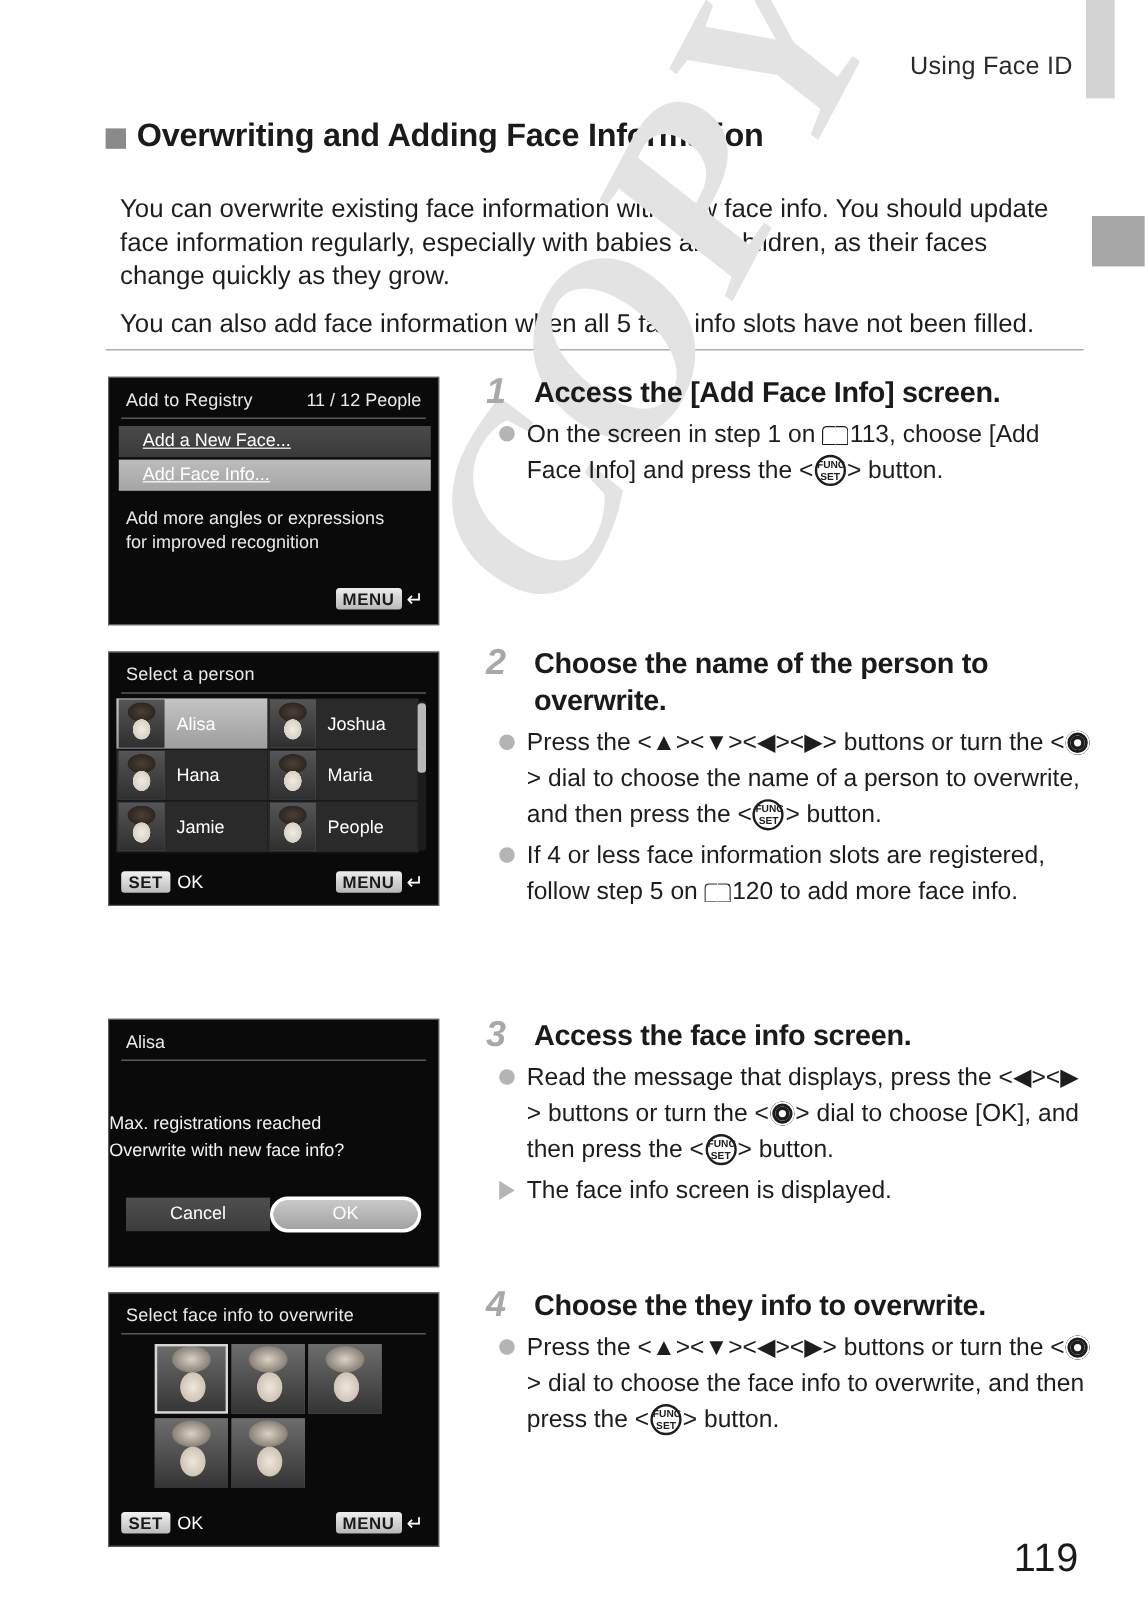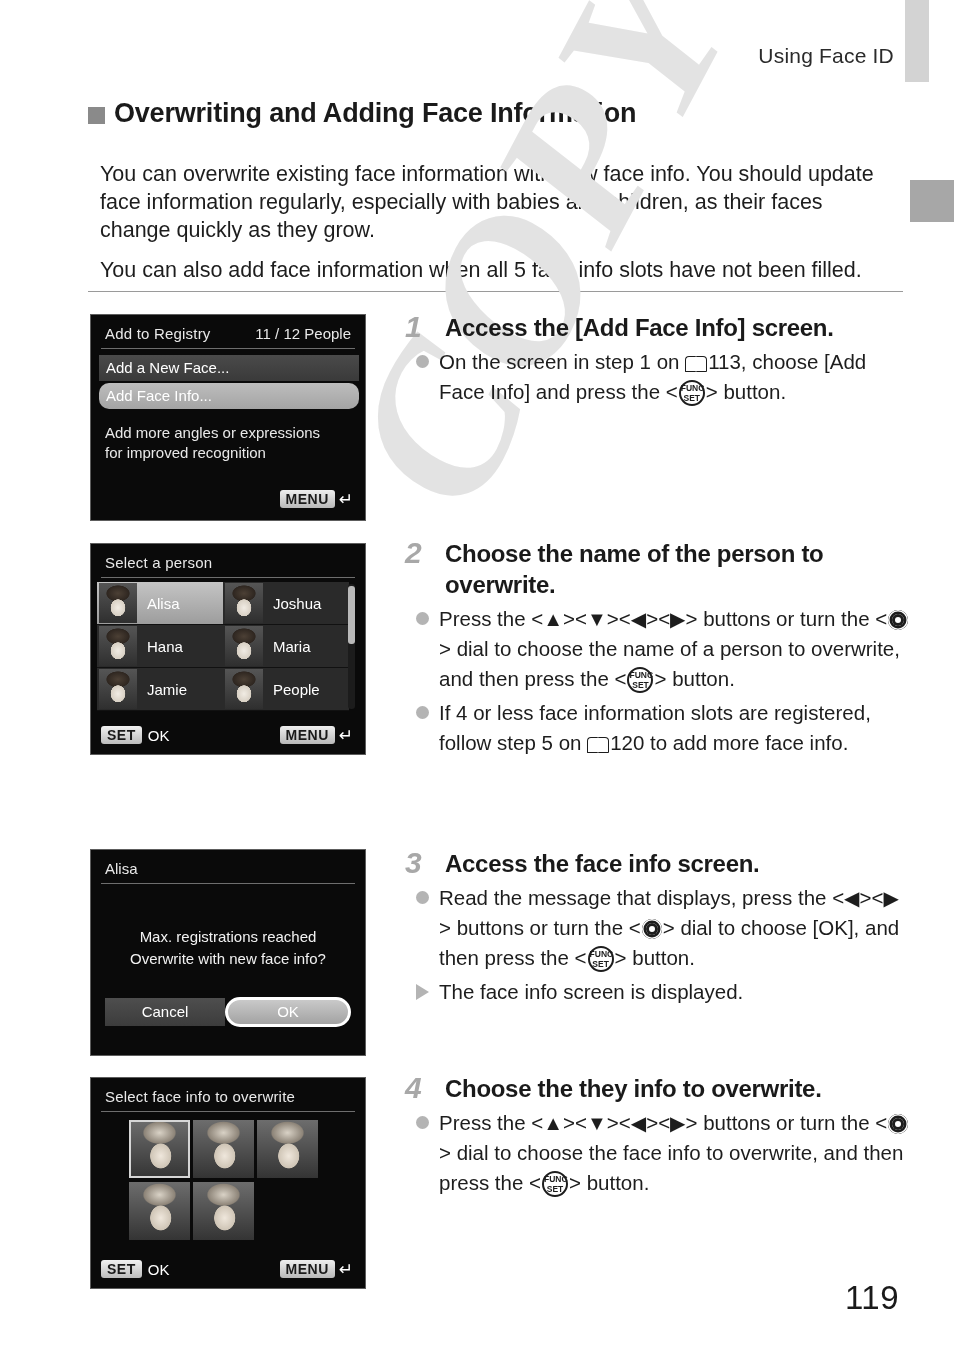--- a/index.html
+++ b/index.html
@@ -94,32 +94,32 @@
     font-size: 15px; color: #e9e9e9;
   }
   .s-divider {
     position: absolute; left: 10px; right: 10px; top: 33px;
     height: 1px; background: #6e6e6e;
   }
 
   
   .m-row {
     position: absolute; left: 8px; width: 260px; height: 26px;
-    font-size: 15px; line-height: 26px; padding-left: 7px;
+    font-size: 15px; line-height: 26px; padding-left: 20px;
     color: #ffffff;
+    text-decoration: underline;
   }
   .m-row.dark {
     top: 40px;
     background: linear-gradient(to bottom,#4a4a4a,#3a3a3a);
   }
   .m-row.sel {
     top: 68px;
     background: linear-gradient(to bottom,#bdbdbd,#a4a4a4);
     color: #ffffff;
-    border-radius: 10px;
   }
   .s-desc {
     position: absolute; left: 14px; top: 108px;
     font-size: 15px; line-height: 20px; color: #e9e9e9;
   }
 
   
   .badge-menu {
     position: absolute; display: flex; align-items: center; gap: 4px;
   }
@@ -166,21 +166,21 @@
   }
   .p-scroll i {
     display:block; position:absolute; left:0; top:2px;
     width: 7px; height: 58px; background: #b9b9b9; border-radius: 3px;
   }
 
   
   .c-name { position: absolute; left: 14px; top: 10px; font-size: 15px; color: #e9e9e9; }
   .c-msg {
     position: absolute; left: 0; right: 0; top: 76px;
-    text-align: center; font-size: 15px; line-height: 22px; color: #f2f2f2;
+    font-size: 15px; line-height: 22px; color: #f2f2f2;
   }
   .c-btns { position: absolute; left: 14px; right: 14px; top: 148px; display: flex; }
   .c-btn {
     flex: 1; height: 28px; line-height: 28px; text-align: center;
     font-size: 15px; color: #fff;
     background: linear-gradient(to bottom,#4e4e4e,#3c3c3c);
   }
   .c-btn.ok {
     background: linear-gradient(to bottom,#c9c9c9,#a3a3a3);
     color: #ffffff;

